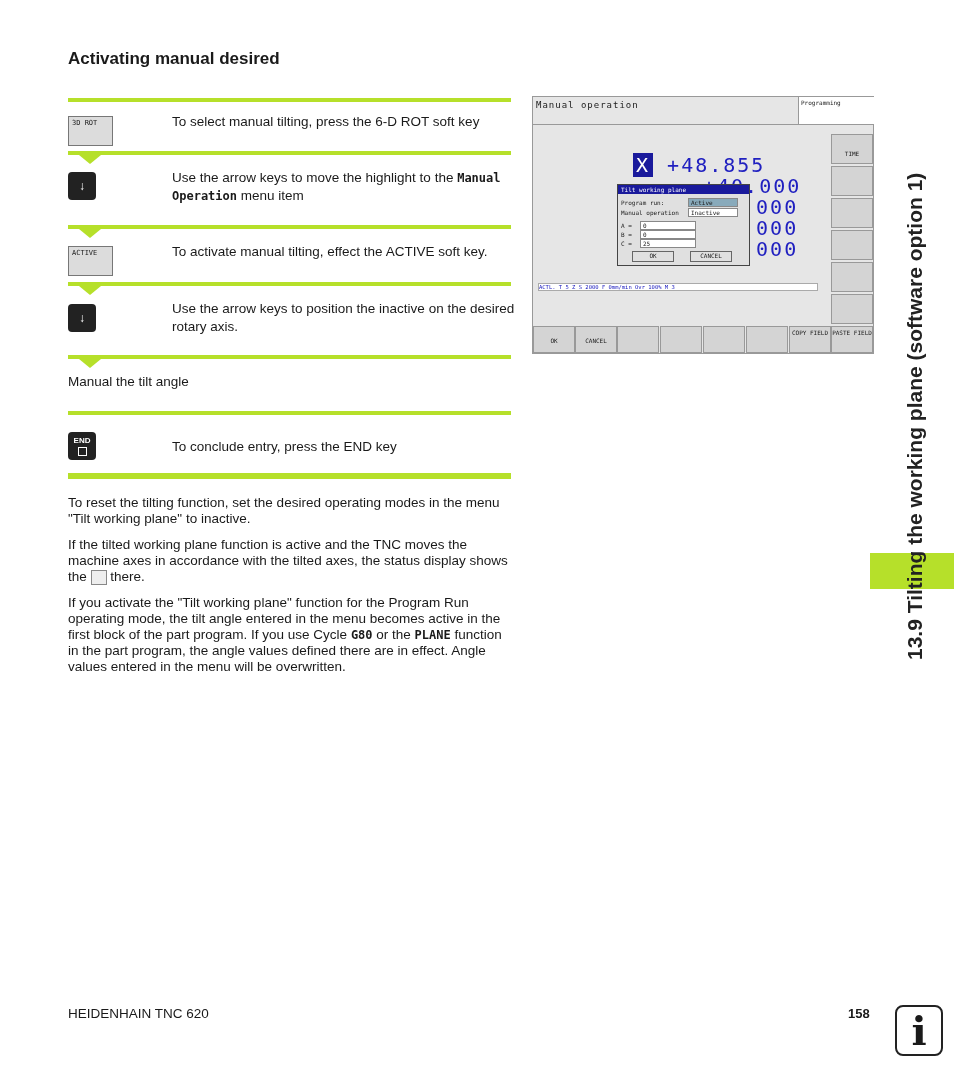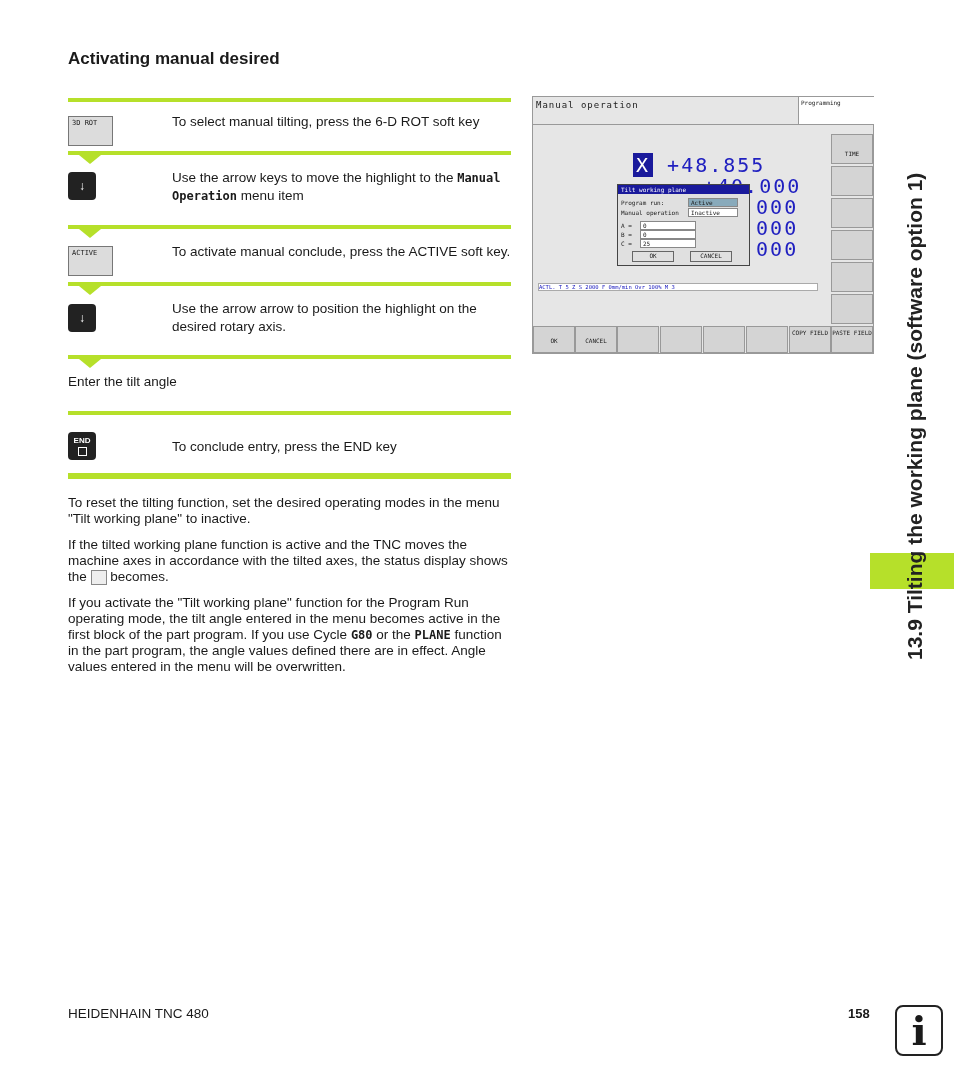--- a/index.html
+++ b/index.html
@@ -33,41 +33,41 @@
 <div class="abs step-text" style="top:113px">To select manual tilting, press the 6-D ROT soft key</div>
 <div class="abs bar" style="top:151px"></div>
 <div class="abs arrow" style="left:79px;top:155px"></div>
 
 <div class="abs key-black" style="left:68px;top:172px">↓</div>
 <div class="abs step-text" style="top:169px"><span>Use the arrow keys to move the highlight to the </span><span class="mono">Manual Operation</span><span> menu item</span></div>
 <div class="abs bar" style="top:225px"></div>
 <div class="abs arrow" style="left:79px;top:229px"></div>
 
 <div class="abs softkey" style="left:68px;top:246px"><span>ACTIVE</span></div>
-<div class="abs step-text" style="top:243px">To activate manual conclude, press the ACTIVE soft key.</div>
+<div class="abs step-text" style="top:243px">To activate manual tilting, effect the ACTIVE soft key.</div>
 <div class="abs bar" style="top:282px"></div>
 <div class="abs arrow" style="left:79px;top:286px"></div>
 
 <div class="abs key-black" style="left:68px;top:304px">↓</div>
-<div class="abs step-text" style="top:300px">Use the arrow arrow to position the highlight on the desired rotary axis.</div>
+<div class="abs step-text" style="top:300px">Use the arrow keys to position the inactive on the desired rotary axis.</div>
 <div class="abs bar" style="top:355px"></div>
 <div class="abs arrow" style="left:79px;top:359px"></div>
 
-<div class="abs para" style="top:374px">Enter the tilt angle</div>
+<div class="abs para" style="top:374px">Manual the tilt angle</div>
 
 <div class="abs bar" style="top:411px"></div>
 <div class="abs key-black" style="left:68px;top:432px;flex-direction:column;font-size:8px">
     <span>END</span>
     <span style="width:9px;height:9px;border:1px solid #fff;margin-top:2px"></span>
   </div>
 <div class="abs step-text" style="top:438px">To conclude entry, press the END key</div>
 <div class="abs bar" style="top:473px;height:6px"></div>
 
 <div class="abs para" style="top:495px">To reset the tilting function, set the desired operating modes in the menu "Tilt working plane" to inactive.</div>
-<div class="abs para" style="top:537px"><span>If the tilted working plane function is active and the TNC moves the machine axes in accordance with the tilted axes, the status display shows the </span><span style="display:inline-block;width:16px;height:15px;border:1px solid #888;background:#eee;vertical-align:middle"></span><span> becomes.</span></div>
+<div class="abs para" style="top:537px"><span>If the tilted working plane function is active and the TNC moves the machine axes in accordance with the tilted axes, the status display shows the </span><span style="display:inline-block;width:16px;height:15px;border:1px solid #888;background:#eee;vertical-align:middle"></span><span> there.</span></div>
 <div class="abs para" style="top:595px"><span>If you activate the "Tilt working plane" function for the Program Run operating mode, the tilt angle entered in the menu becomes active in the first block of the part program. If you use Cycle </span><span class="mono">G80</span><span> or the </span><span class="mono">PLANE</span><span> function in the part program, the angle values defined there are in effect. Angle values entered in the menu will be overwritten.</span></div>
 
 <div class="abs screen">
   <div style="position:absolute;left:0;top:0;width:265px;height:28px;border-bottom:1px solid #999;font-size:9px;padding:3px;letter-spacing:1px">Manual operation</div>
   <div style="position:absolute;left:265px;top:0;width:76px;height:28px;border-left:1px solid #999;border-bottom:1px solid #999;font-size:6px;padding:2px;background:#fff">Programming</div>
   <div class="coord" style="top:56px"><span style="background:#1a1a9c;color:#fff;padding:0 3px">X</span> <span>+48.855</span></div>
   <div class="coord" style="top:77px"><span style="margin-left:70px">+40.000</span></div>
   <div class="coord" style="top:98px"><span style="margin-left:95px">0.000</span></div>
   <div class="coord" style="top:119px"><span style="margin-left:95px">0.000</span></div>
   <div class="coord" style="top:140px"><span style="margin-left:95px">0.000</span></div>
@@ -99,15 +99,15 @@
   <div class="sk-bottom" style="left:127px"></div>
   <div class="sk-bottom" style="left:170px"></div>
   <div class="sk-bottom" style="left:213px"></div>
   <div class="sk-bottom" style="left:256px">COPY FIELD</div>
   <div class="sk-bottom" style="left:298px">PASTE FIELD</div>
 </div>
 
 <div class="green-tab"></div>
 <div class="vtext">13.9 Tilting the working plane (software option 1)</div>
 
-<div class="abs" style="left:68px;top:1006px;font-size:13.5px">HEIDENHAIN TNC 480</div>
+<div class="abs" style="left:68px;top:1006px;font-size:13.5px">HEIDENHAIN TNC 620</div>
 <div class="abs" style="left:848px;top:1006px;font-size:13px;font-weight:bold">158</div>
 <div class="abs" style="left:895px;top:1005px;width:48px;height:51px;border:2px solid #222;border-radius:8px;font-size:40px;font-weight:bold;text-align:center;line-height:48px;font-family:'DejaVu Serif',serif">i</div>
 
 </body></html>

